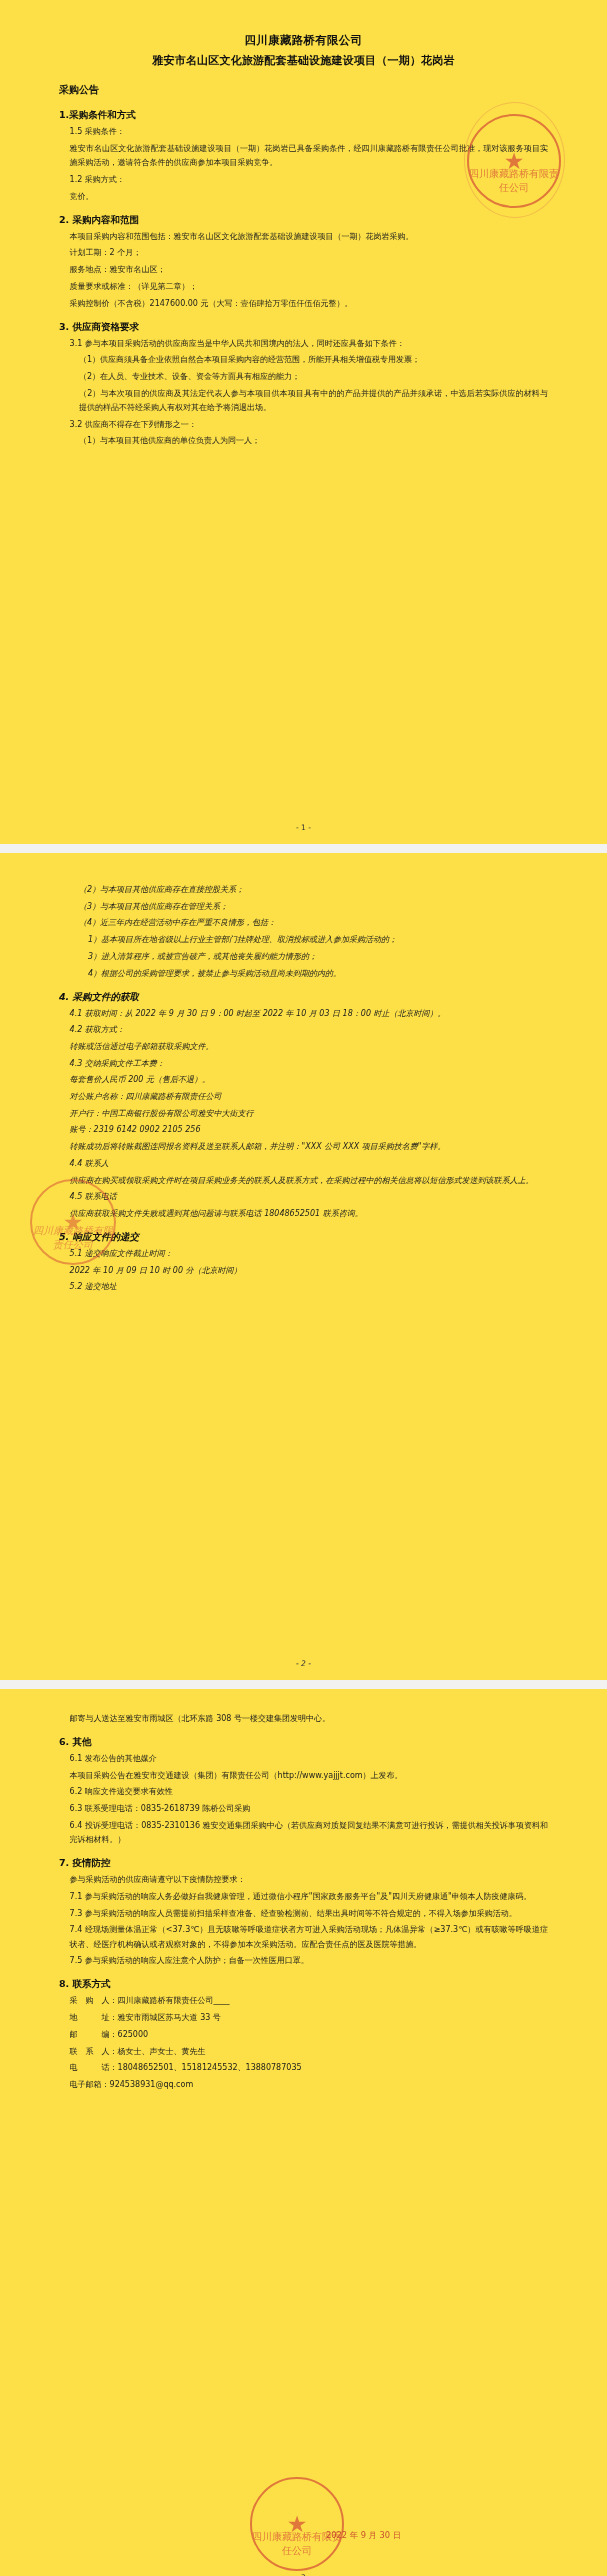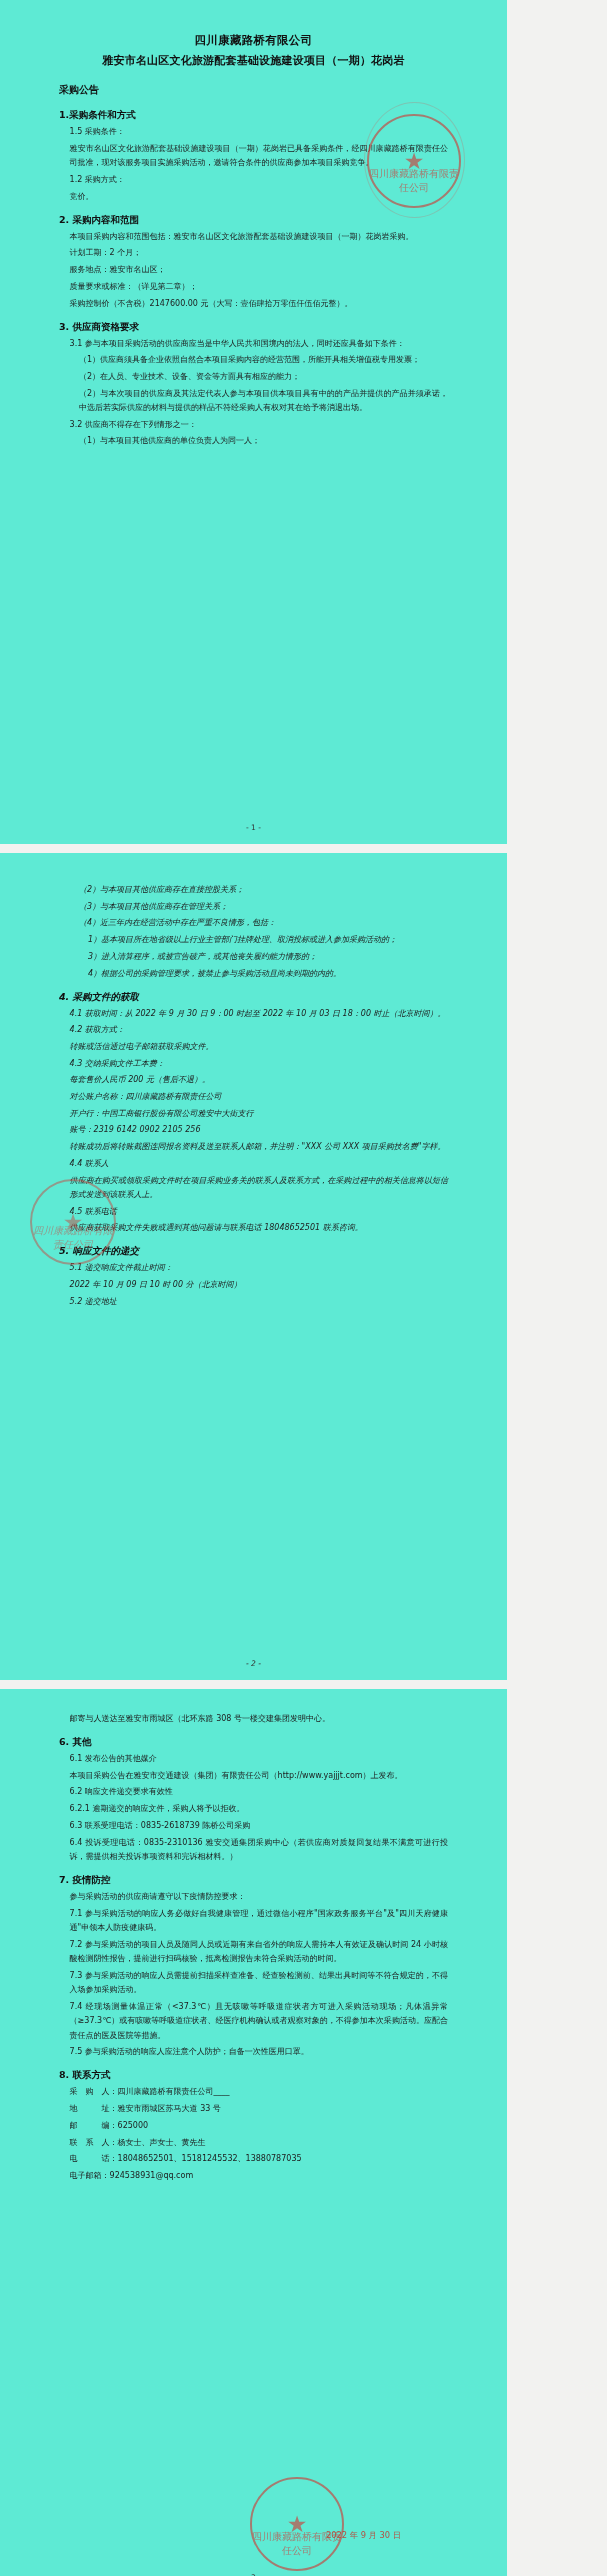--- a/index.html
+++ b/index.html
@@ -1,20 +1,20 @@
 <!DOCTYPE html>
 <html style="font-size:12px"><head>
 <meta charset="utf-8">
 <style>
   html,body{margin:0;padding:0;background:#f2f2f0;}
   body{width:607px;font-family:"DejaVu Sans","Liberation Sans",sans-serif;color:#1a1a1a;}
   .page{
     position:relative;
-    width:507px;
-    background:#5eead4;
+    width:607px;
+    background:#fde047;
     box-sizing:border-box;
     overflow:hidden;
   }
   .page.p1{height:844px;padding:30px 59px 0 59px;}
   .page.p2{height:827px;padding:30px 59px 0 59px;font-style:italic;}
   .page.p3{height:905px;padding:23px 59px 0 59px;}
   .gap{height:9px;background:#f2f2f0;}
   .doc-title{
     text-align:center;font-size:11.4px;font-weight:bold;line-height:20px;
     letter-spacing:0.4px;color:#111;margin:0 0 1.5px 0;
@@ -141,27 +141,25 @@
 
 <div class="gap"></div>
 
 <div class="page p3">
   <div>
       <p class="t i1">邮寄与人送达至雅安市雨城区（北环东路 308 号一楼交建集团发明中心。</p>
       <h2 class="sec">6. 其他</h2>
       <p class="t i1">6.1 发布公告的其他媒介</p>
       <p class="t i1">本项目采购公告在雅安市交通建设（集团）有限责任公司（http://www.yajjjt.com）上发布。</p>
       <p class="t i1">6.2 响应文件递交要求有效性</p>
-      <p class="t i1">6.2.1 逾期递交的响应文件，采购人将予以拒收。</p>
       <p class="t i1">6.3 联系受理电话：0835-2618739 陈桥公司采购</p>
       <p class="t i1">6.4 投诉受理电话：0835-2310136 雅安交通集团采购中心（若供应商对质疑回复结果不满意可进行投诉，需提供相关投诉事项资料和完诉相材料。）</p>
       <h2 class="sec">7. 疫情防控</h2>
       <p class="t i1">参与采购活动的供应商请遵守以下疫情防控要求：</p>
       <p class="t i1">7.1 参与采购活动的响应人务必做好自我健康管理，通过微信小程序"国家政务服务平台"及"四川天府健康通"申领本人防疫健康码。</p>
-      <p class="t i1">7.2 参与采购活动的项目人员及随同人员或近期有来自省外的响应人需持本人有效证及确认时间 24 小时核酸检测阴性报告，提前进行扫码核验，抵离检测报告未符合采购活动的时间。</p>
       <p class="t i1">7.3 参与采购活动的响应人员需提前扫描采样查准备、经查验检测前、结果出具时间等不符合规定的，不得入场参加采购活动。</p>
       <p class="t i1">7.4 经现场测量体温正常（&lt;37.3℃）且无咳嗽等呼吸道症状者方可进入采购活动现场；凡体温异常（≥37.3℃）或有咳嗽等呼吸道症状者、经医疗机构确认或者观察对象的，不得参加本次采购活动。应配合责任点的医及医院等措施。</p>
       <p class="t i1">7.5 参与采购活动的响应人应注意个人防护；自备一次性医用口罩。</p>
       <h2 class="sec">8. 联系方式</h2>
       <p class="t i1">采　购　人：四川康藏路桥有限责任公司____</p>
       <p class="t i1">地　　　址：雅安市雨城区苏马大道 33 号</p>
       <p class="t i1">邮　　　编：625000</p>
       <p class="t i1">联　系　人：杨女士、声女士、黄先生</p>
       <p class="t i1">电　　　话：18048652501、15181245532、13880787035</p>
       <p class="t i1">电子邮箱：924538931@qq.com</p>

